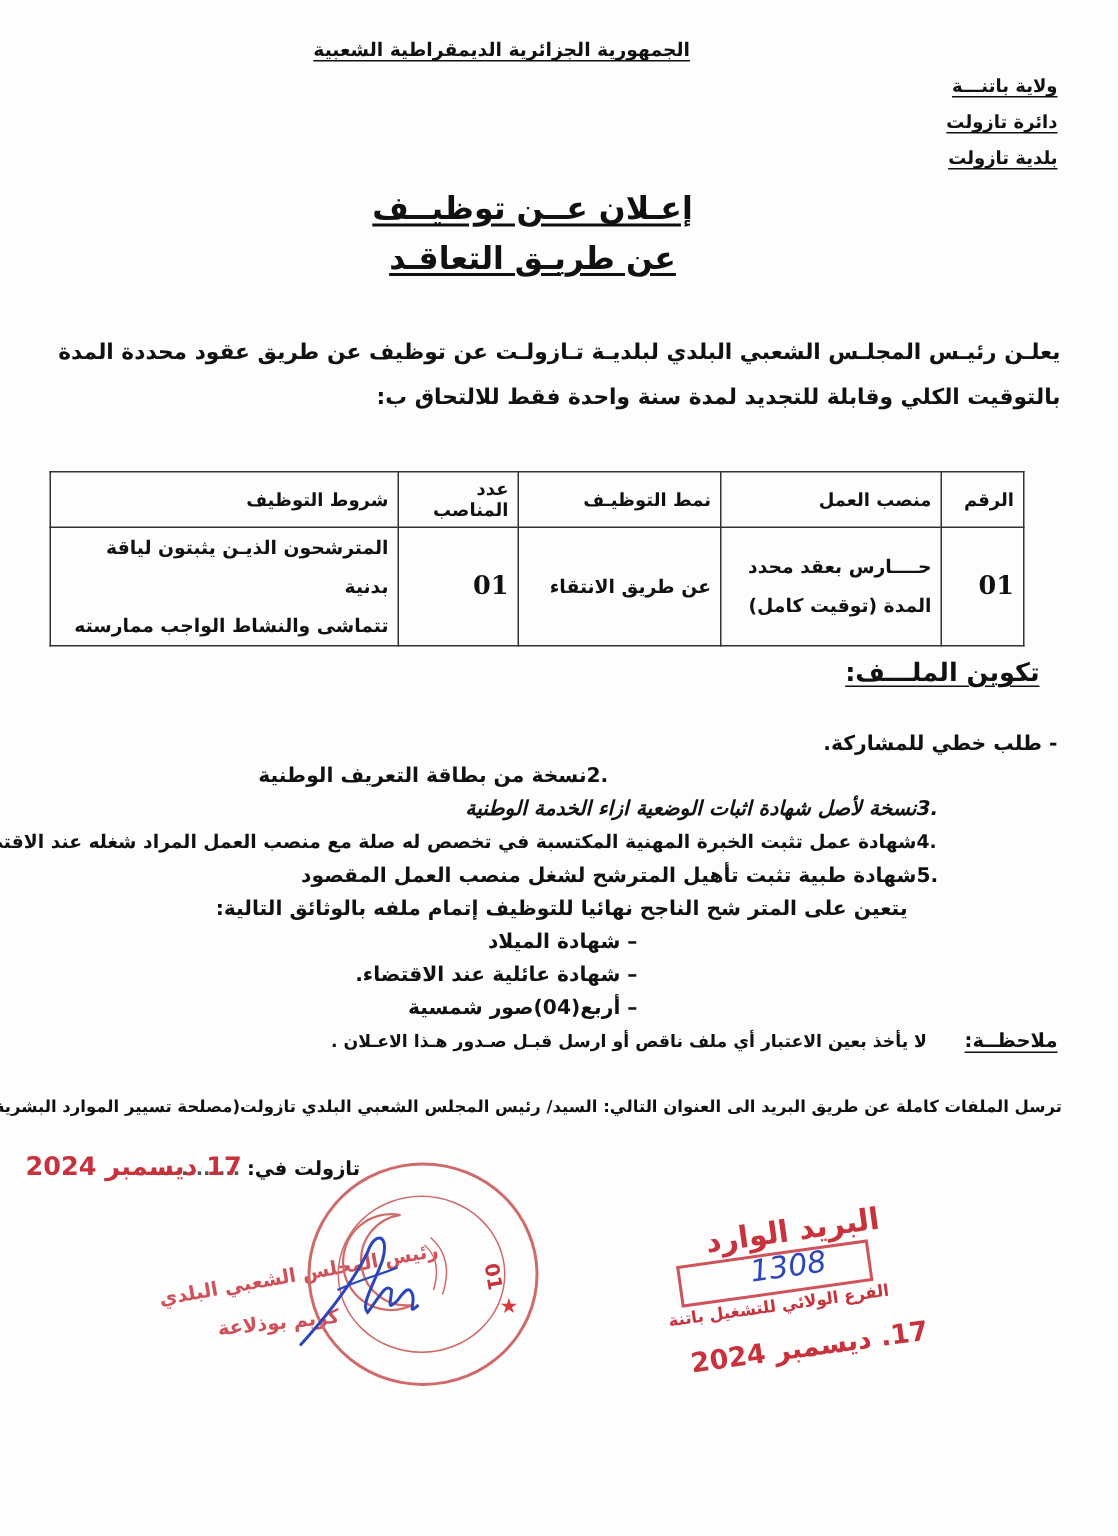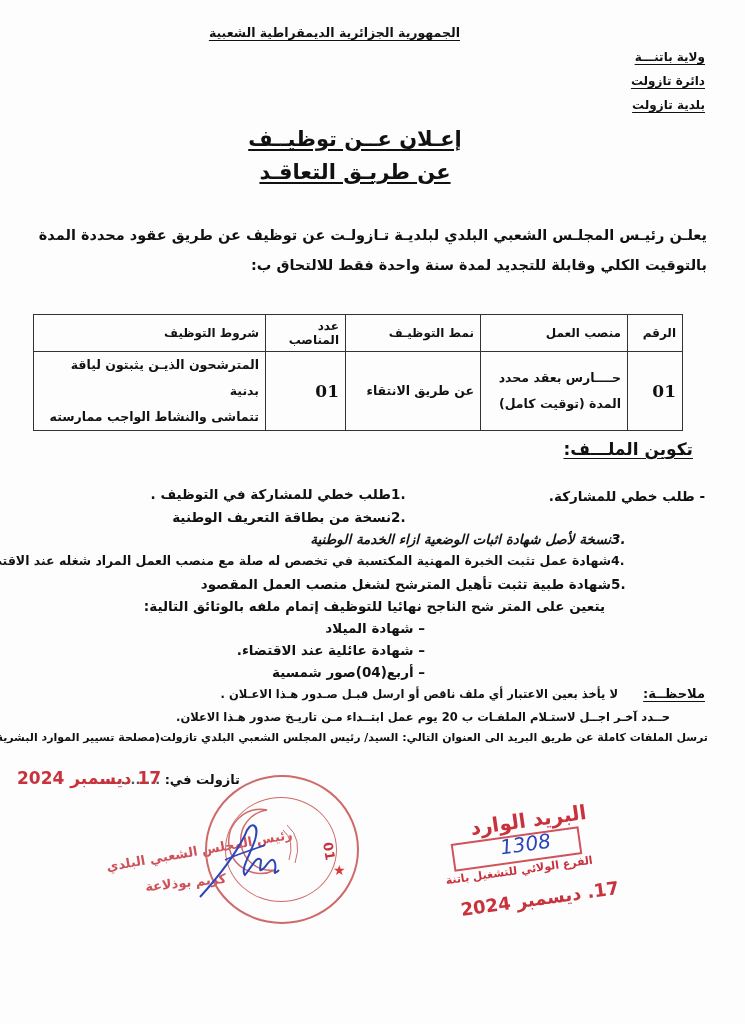--- a/index.html
+++ b/index.html
@@ -79,23 +79,20 @@
           <div>المترشحون الذيـن يثبتون لياقة بدنية</div>
           <div>تتماشى والنشاط الواجب ممارسته</div>
         </td>
       </tr>
     </tbody>
   </table>
 
   <div class="abs section-title ul" style="top:439px;">تكوين الملـــف:</div>
   <div class="abs bodytext" style="top:488px; right:40px;margin-left:40px;">- طلب خطي للمشاركة.</div>
 
-  <div class="abs bodytext" style="top:486px; right:330px;">
-    <span class="li-num">.1</span><span>طلب خطي للمشاركة في التوظيف .</span>
-  </div>
   <div class="abs bodytext" style="top:509px; right:330px;">
     <span class="li-num">.2</span><span>نسخة من بطاقة التعريف الوطنية</span>
   </div>
   <div class="abs bodytext" style="top:531px; right:110px;font-style:italic;">
     <span class="li-num">.3</span><span>نسخة لأصل شهادة اثبات الوضعية ازاء الخدمة الوطنية</span>
   </div>
   <div class="abs bodytext" style="top:553px; right:110px; font-size:12.5px;">
     <span class="li-num">.4</span><span>شهادة عمل تثبت الخبرة المهنية المكتسبة في تخصص له صلة مع منصب العمل المراد شغله عند الاقتضاء.</span>
   </div>
   <div class="abs bodytext" style="top:576px; right:110px;">
@@ -103,21 +100,20 @@
   </div>
   <div class="abs bodytext" style="top:598px; right:140px;">يتعين على المتر شح الناجح نهائيا للتوظيف إتمام ملفه بالوثائق التالية:</div>
   <div class="abs bodytext" style="top:620px; right:320px;">– شهادة الميلاد</div>
   <div class="abs bodytext" style="top:642px; right:320px;">– شهادة عائلية عند الاقتضاء.</div>
   <div class="abs bodytext" style="top:664px; right:320px;">– أربع(04)صور شمسية</div>
 
   <div class="abs" style="top:683px; right:40px;">
     <span class="ul" style="font-size:13px; font-weight:bold;">ملاحظــة:</span>
     <span class="small" style="margin-right:20px;">لا يأخذ بعين الاعتبار أي ملف ناقص أو ارسل قبـل صـدور هـذا الاعـلان .</span>
   </div>
-  <div class="abs small" style="top:710px; right:75px;">حــدد آخـر اجــل لاستـلام الملفـات ب 20 يوم عمل ابتــداء مـن تاريـخ صدور هـذا الاعلان.</div>
   <div class="abs small" style="top:731px; right:37px; font-size:11px;">ترسل الملفات كاملة عن طريق البريد الى العنوان التالي: السيد/ رئيس المجلس الشعبي البلدي تازولت(مصلحة تسيير الموارد البشرية)</div>
 
   <div class="abs" style="top:772px; right:505px; font-size:13px; font-weight:bold;">
     <span>تازولت في:</span>
     <span style="letter-spacing:1px; color:#555;">............</span>
   </div>
   <div class="abs red" style="top:768px; left:17px; font-size:17px; font-weight:bold;text-align:center;">17 ديسمبر 2024</div>
 
   <div class="abs red" style="top:843px; left:105px; font-size:13px; font-weight:bold; transform:rotate(-10deg); opacity:0.85;">رئيس المجلس الشعبي البلدي</div>
   <div class="abs red" style="top:875px; left:145px; font-size:13px; font-weight:bold; transform:rotate(-6deg); opacity:0.85;">كريم بوذلاعة</div>

